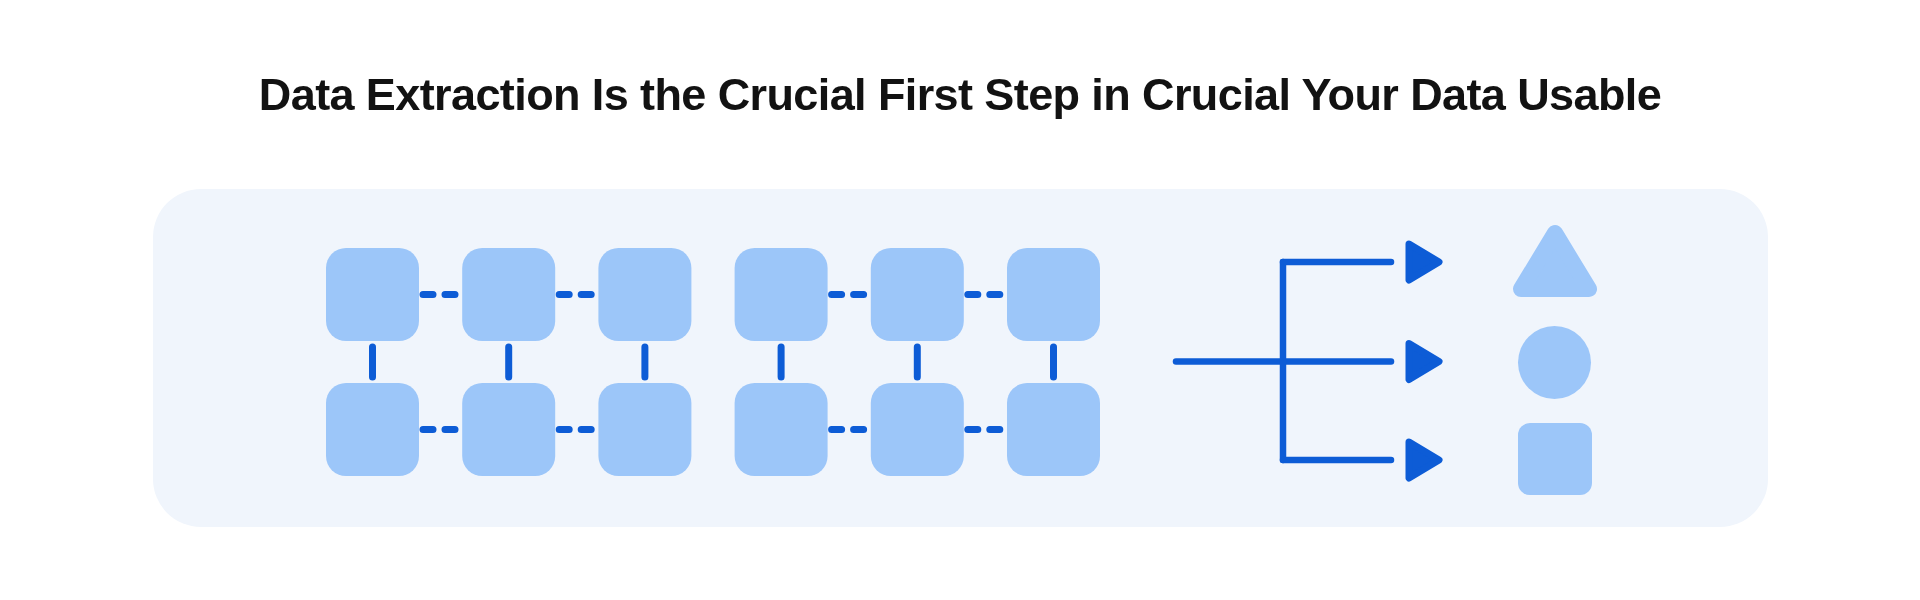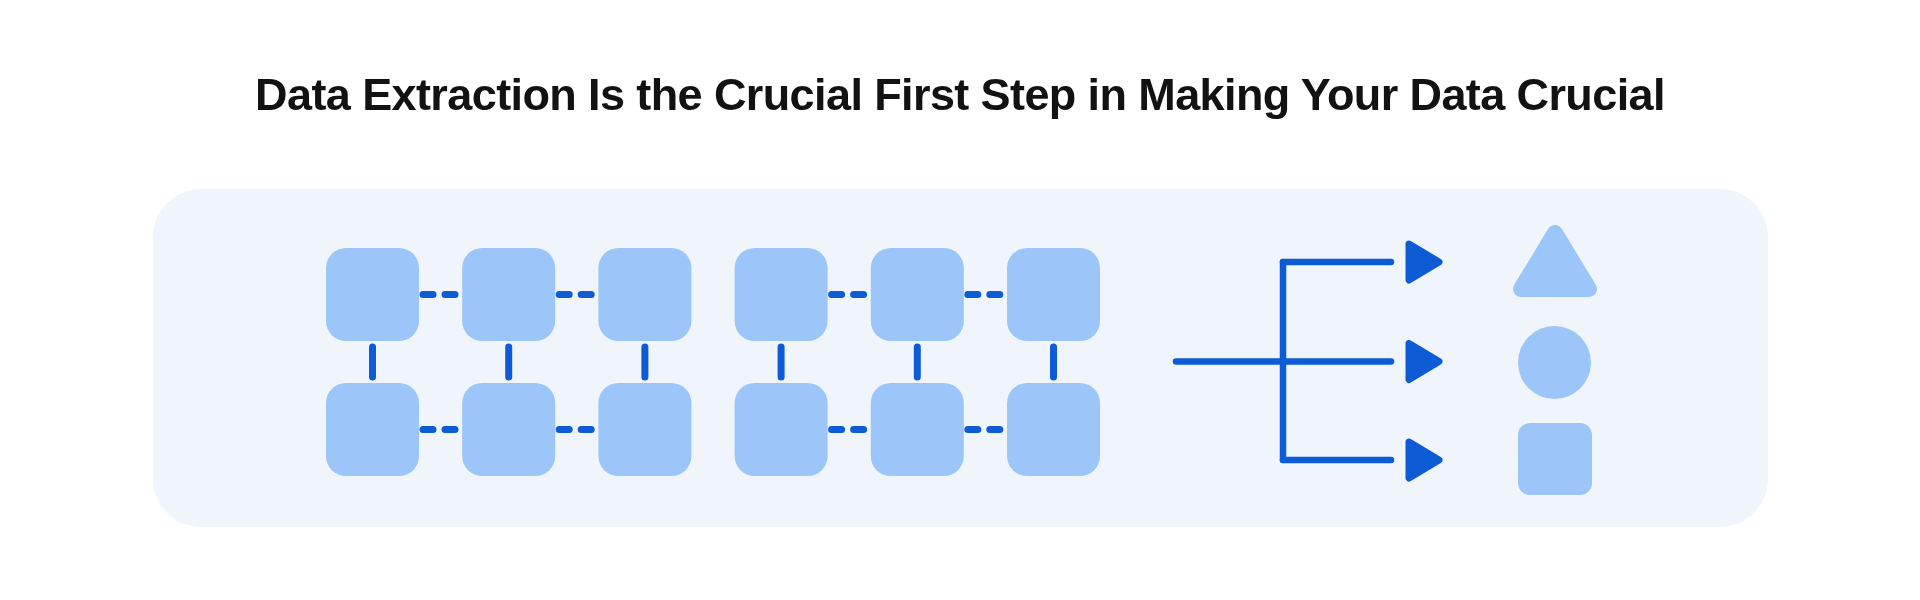--- a/index.html
+++ b/index.html
@@ -34,21 +34,21 @@
     top: 0;
     width: 1920px;
     height: 600px;
     display: block;
   }
 </style>
 </head>
 <body style="background: rgb(255, 255, 255);">
 
 <main>
-  <h1 class="page-title" style="color: rgb(18, 18, 18);">Data Extraction Is the Crucial First Step in Making Your Data Crucial</h1>
+  <h1 class="page-title" style="color: rgb(18, 18, 18);">Data Extraction Is the Crucial First Step in Crucial Your Data Usable</h1>
 
   <figure style="margin:0;">
     <svg id="diagram" class="diagram-canvas" viewBox="0 0 1920 600" xmlns="http://www.w3.org/2000/svg">
         <rect x="153" y="189" width="1615" height="338" rx="48" fill="#F0F5FC"></rect>
         <line x1="372.5" y1="347" x2="372.5" y2="377" stroke="#0D5CD6" stroke-width="7" stroke-linecap="round"></line>
         <line x1="508.7" y1="347" x2="508.7" y2="377" stroke="#0D5CD6" stroke-width="7" stroke-linecap="round"></line>
         <line x1="644.9" y1="347" x2="644.9" y2="377" stroke="#0D5CD6" stroke-width="7" stroke-linecap="round"></line>
         <line x1="781.0999999999999" y1="347" x2="781.0999999999999" y2="377" stroke="#0D5CD6" stroke-width="7" stroke-linecap="round"></line>
         <line x1="917.3" y1="347" x2="917.3" y2="377" stroke="#0D5CD6" stroke-width="7" stroke-linecap="round"></line>
         <line x1="1053.5" y1="347" x2="1053.5" y2="377" stroke="#0D5CD6" stroke-width="7" stroke-linecap="round"></line>

